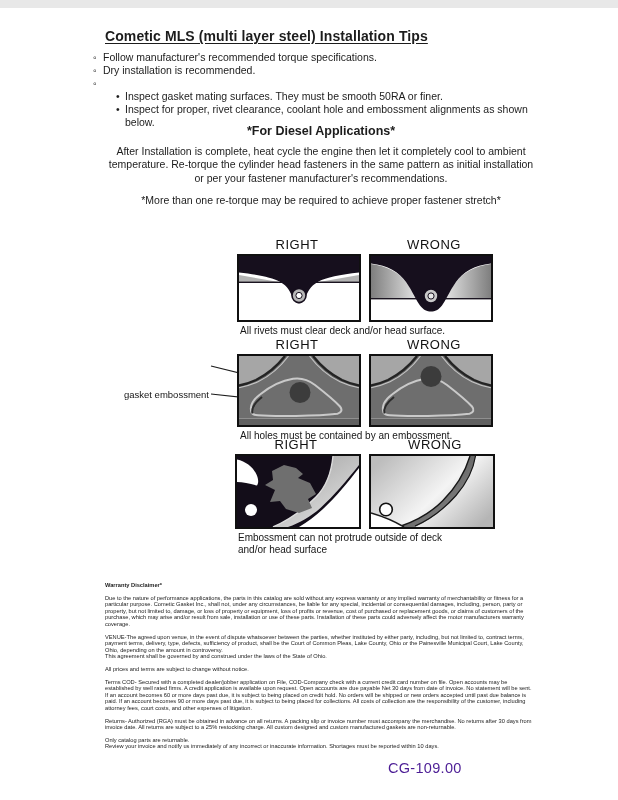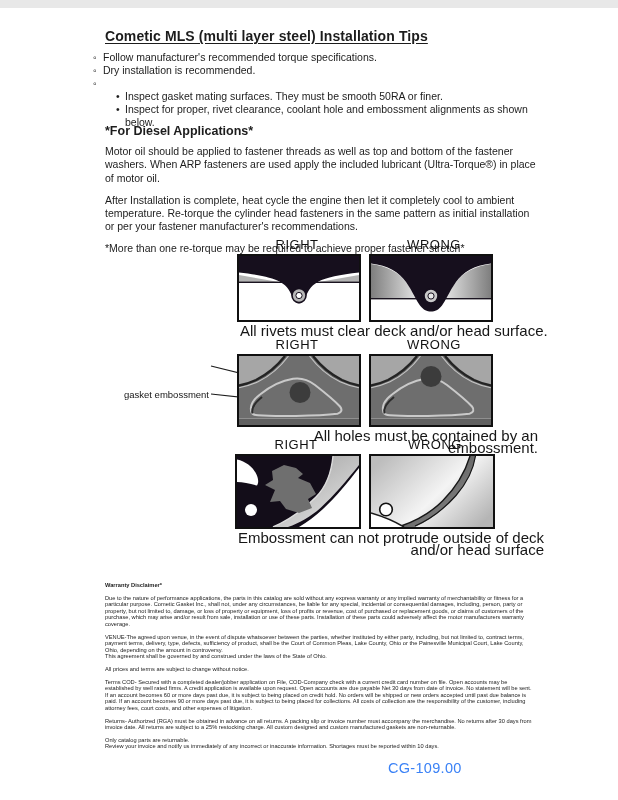--- a/index.html
+++ b/index.html
@@ -11,43 +11,43 @@
   .abs{position:absolute;}
   .title{
     left:105px;top:20px;font-size:14px;font-weight:bold;
     text-decoration:underline;text-underline-offset:2px;letter-spacing:0.1px;
   }
   .bullets{left:93px;top:43px;font-size:10.5px;line-height:13px;width:460px;}
   .li{display:flex;}
   .mk{width:10px;flex:0 0 10px;}
   .l2{margin-left:23px;}
   .l2 .mk{width:9px;flex:0 0 9px;}
-  .diesel{left:105px;top:117px;width:432px;font-size:10.5px;line-height:13.2px;}
+  .diesel{left:105px;top:117px;width:432px;font-size:10.5px;line-height:13.2px;text-align:center;}
   .diesel .h{font-size:12.5px;font-weight:bold;margin:0 0 7px 0;}
   .diesel p{margin:0 0 9px 0;}
   .figlabels{display:flex;gap:17px;margin-bottom:2px;}
   .figlabel{text-align:center;font-size:13px;letter-spacing:0.5px;color:#111;}
   .figboxes{display:flex;gap:8px;}
   .figbox{border:2px solid #101010;background:#fff;}
   .figbox svg{display:block;width:100%;height:100%;}
   .w120{width:120px;} .w122{width:122px;}
   .h64{height:64px;} .h69{height:69px;} .h71{height:71px;}
-  .figcaption{font-size:15px;line-height:12px;margin:3px 0 0 3px;white-space:pre-line;color:#161616;text-align:right;}
+  .figcaption{font-size:10px;line-height:12px;margin:3px 0 0 3px;white-space:pre-line;color:#161616;}
   .fig1{left:237px;top:229px;}
   .fig2wrap{left:105px;top:329px;width:433px;height:110px;}
   .fig2{position:absolute;left:132px;top:0;}
   .ann{position:absolute;width:104px;text-align:right;font-size:9.5px;line-height:11px;white-space:pre-line;color:#161616;}
   .ann1{left:0;top:12px;}
   .ann2{left:0;top:52px;}
   .leaders{position:absolute;left:0;top:0;width:433px;height:110px;}
   .fig3{left:235px;top:429px;}
   .disclaimer{left:105px;top:574px;width:429px;font-size:5.7px;line-height:6.6px;color:#222;}
   .disclaimer .h{font-weight:bold;margin:0 0 6px 0;}
   .disclaimer p{margin:0 0 6px 0;white-space:pre-line;}
-  .docnum{left:388px;top:752px;font-size:14.5px;letter-spacing:0.3px;color:#3b82f6;}
+  .docnum{left:388px;top:752px;font-size:14.5px;letter-spacing:0.3px;color:#4c1d95;}
 </style>
 </head>
 <body>
 
 <div class="page">
 
   <div class="abs title">Cometic MLS (multi layer steel) Installation Tips</div>
 
   <div class="abs bullets">
     <div class="li l1">
@@ -66,21 +66,20 @@
       <span>Inspect gasket mating surfaces.  They must be smooth 50RA or finer.</span>
     </div>
     <div class="li l2">
       <span class="mk">•</span>
       <span>Inspect for proper, rivet clearance, coolant hole and embossment alignments as shown below.</span>
     </div>
   </div>
 
   <div class="abs diesel">
     <div class="h">*For Diesel Applications*</div>
-    <p>Motor oil should be applied to fastener threads as well as top and bottom of the fastener washers. When ARP fasteners are used apply the included lubricant (Ultra-Torque®) in place of motor oil.</p>
     <p>After Installation is complete, heat cycle the engine then let it completely cool to ambient temperature. Re-torque the cylinder head fasteners in the same pattern as initial installation or per your fastener manufacturer's recommendations.</p>
     <p>*More than one re-torque may be required to achieve proper fastener stretch*</p>
   </div>
 
   <div class="abs fig1">
     <div class="figlabels">
       <div class="figlabel w120">RIGHT</div>
       <div class="figlabel w120">WRONG</div>
     </div>
     <div class="figboxes">

